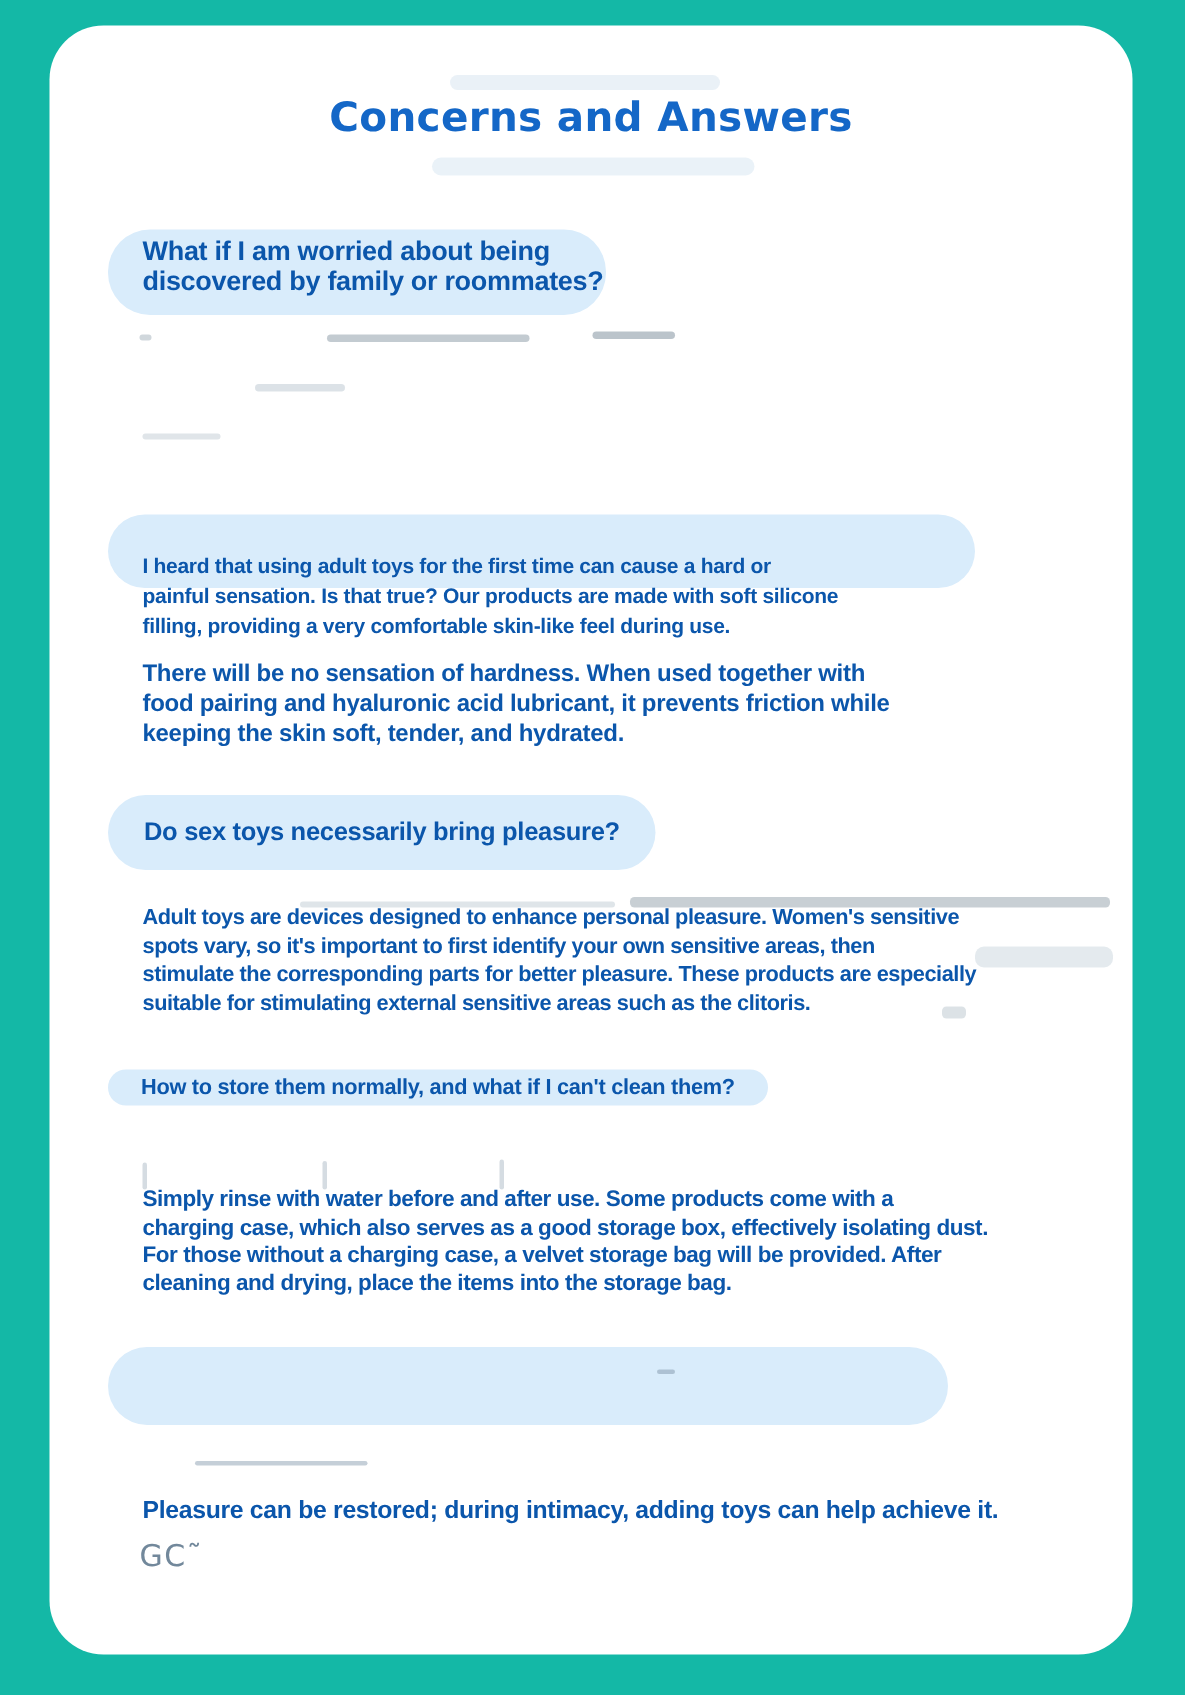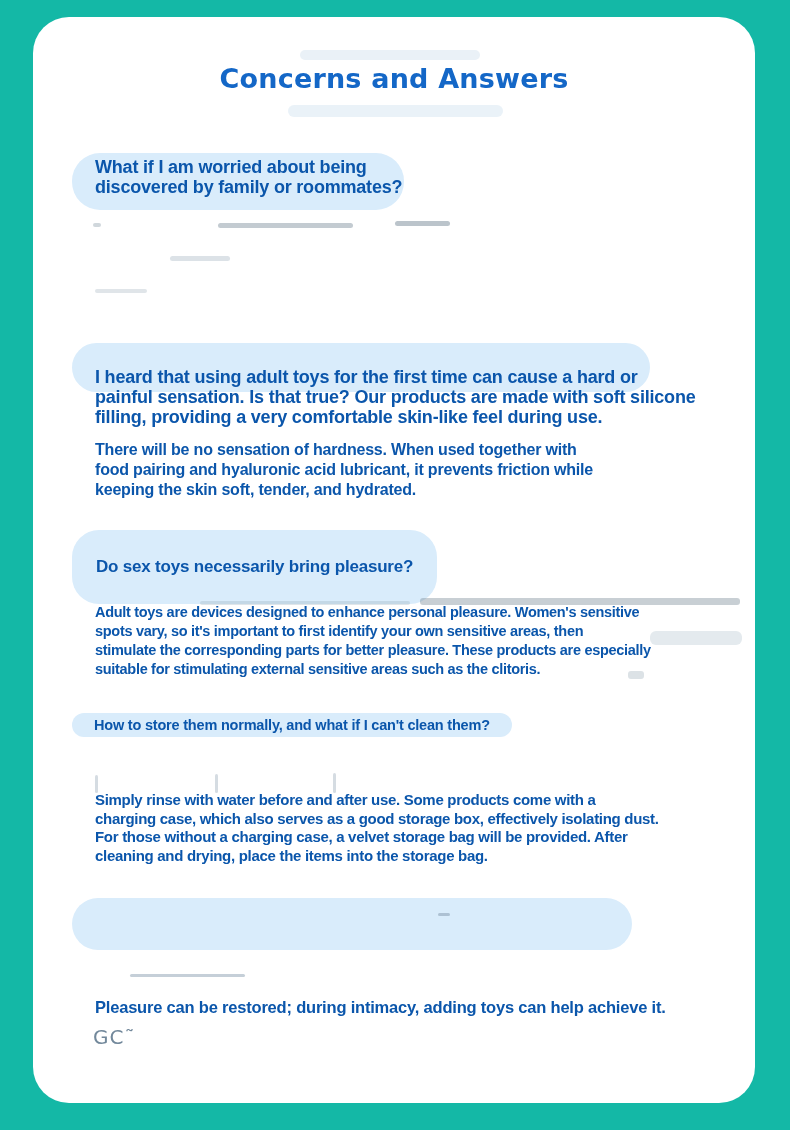--- a/index.html
+++ b/index.html
@@ -27,35 +27,35 @@
   .pill1{left:39px;top:136px;width:332px;height:57px;border-radius:28px;}
   .pill2{left:39px;top:326px;width:578px;height:49px;border-radius:25px;}
   .pill5{left:39px;top:881px;width:560px;height:52px;border-radius:26px;}
 
   .qtext,.atext{
     position:absolute;left:62px;
     color:#0b56ab;font-weight:bold;
     white-space:pre-line;letter-spacing:-.2px;
   }
   .q1{top:141px;font-size:18px;line-height:19.5px;width:420px;}
-  .q2{top:350px;font-size:18px;line-height:20px;width:660px;}
+  .q2{top:350px;font-size:14px;line-height:20px;width:660px;}
   .q5{top:898px;font-size:17px;line-height:21px;width:645px;}
 
   .a1{top:208px;font-size:15.5px;line-height:20px;width:580px;}
   .a2{top:423px;font-size:16px;line-height:20px;width:625px;}
   .a3{top:586px;font-size:14.5px;line-height:19px;width:658px;letter-spacing:-.3px;}
   .a4{top:774px;font-size:15px;line-height:18.5px;width:645px;letter-spacing:-.3px;}
   .a5{top:980px;font-size:16.5px;line-height:20px;width:660px;}
 
   .pillbox{
     position:absolute;left:39px;display:inline-block;
     background:#d9ecfb;white-space:nowrap;
     color:#0b56ab;font-weight:bold;letter-spacing:-.2px;
   }
-  .pb3{top:513px;border-radius:27px;padding:27px 24px;font-size:17px;line-height:20px;}
+  .pb3{top:513px;border-radius:27px;padding:15px 24px;font-size:17px;line-height:20px;}
   .pb4{top:696px;border-radius:25px;padding:3px 22px;font-size:14.5px;line-height:18px;}
 
   .watermark{
     position:absolute;left:60px;top:1008px;
     font-family:"DejaVu Sans", sans-serif;
     font-size:20px;font-weight:400;color:#72889b;letter-spacing:1px;
   }
 
   .smudge{position:absolute;border-radius:3px;}
   .s1{left:267px;top:33px;width:180px;height:10px;background:rgba(195,216,232,.35);border-radius:5px;}

